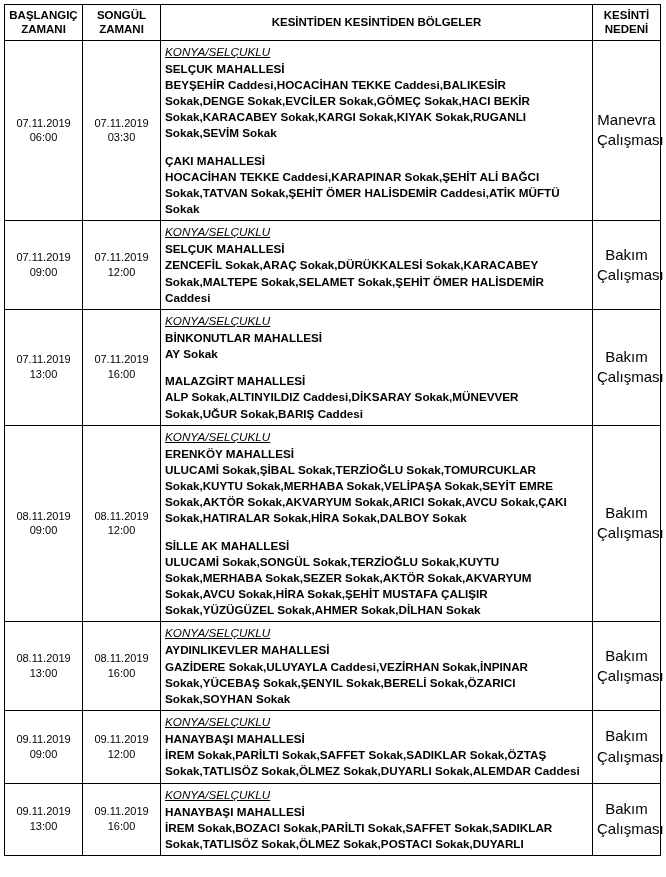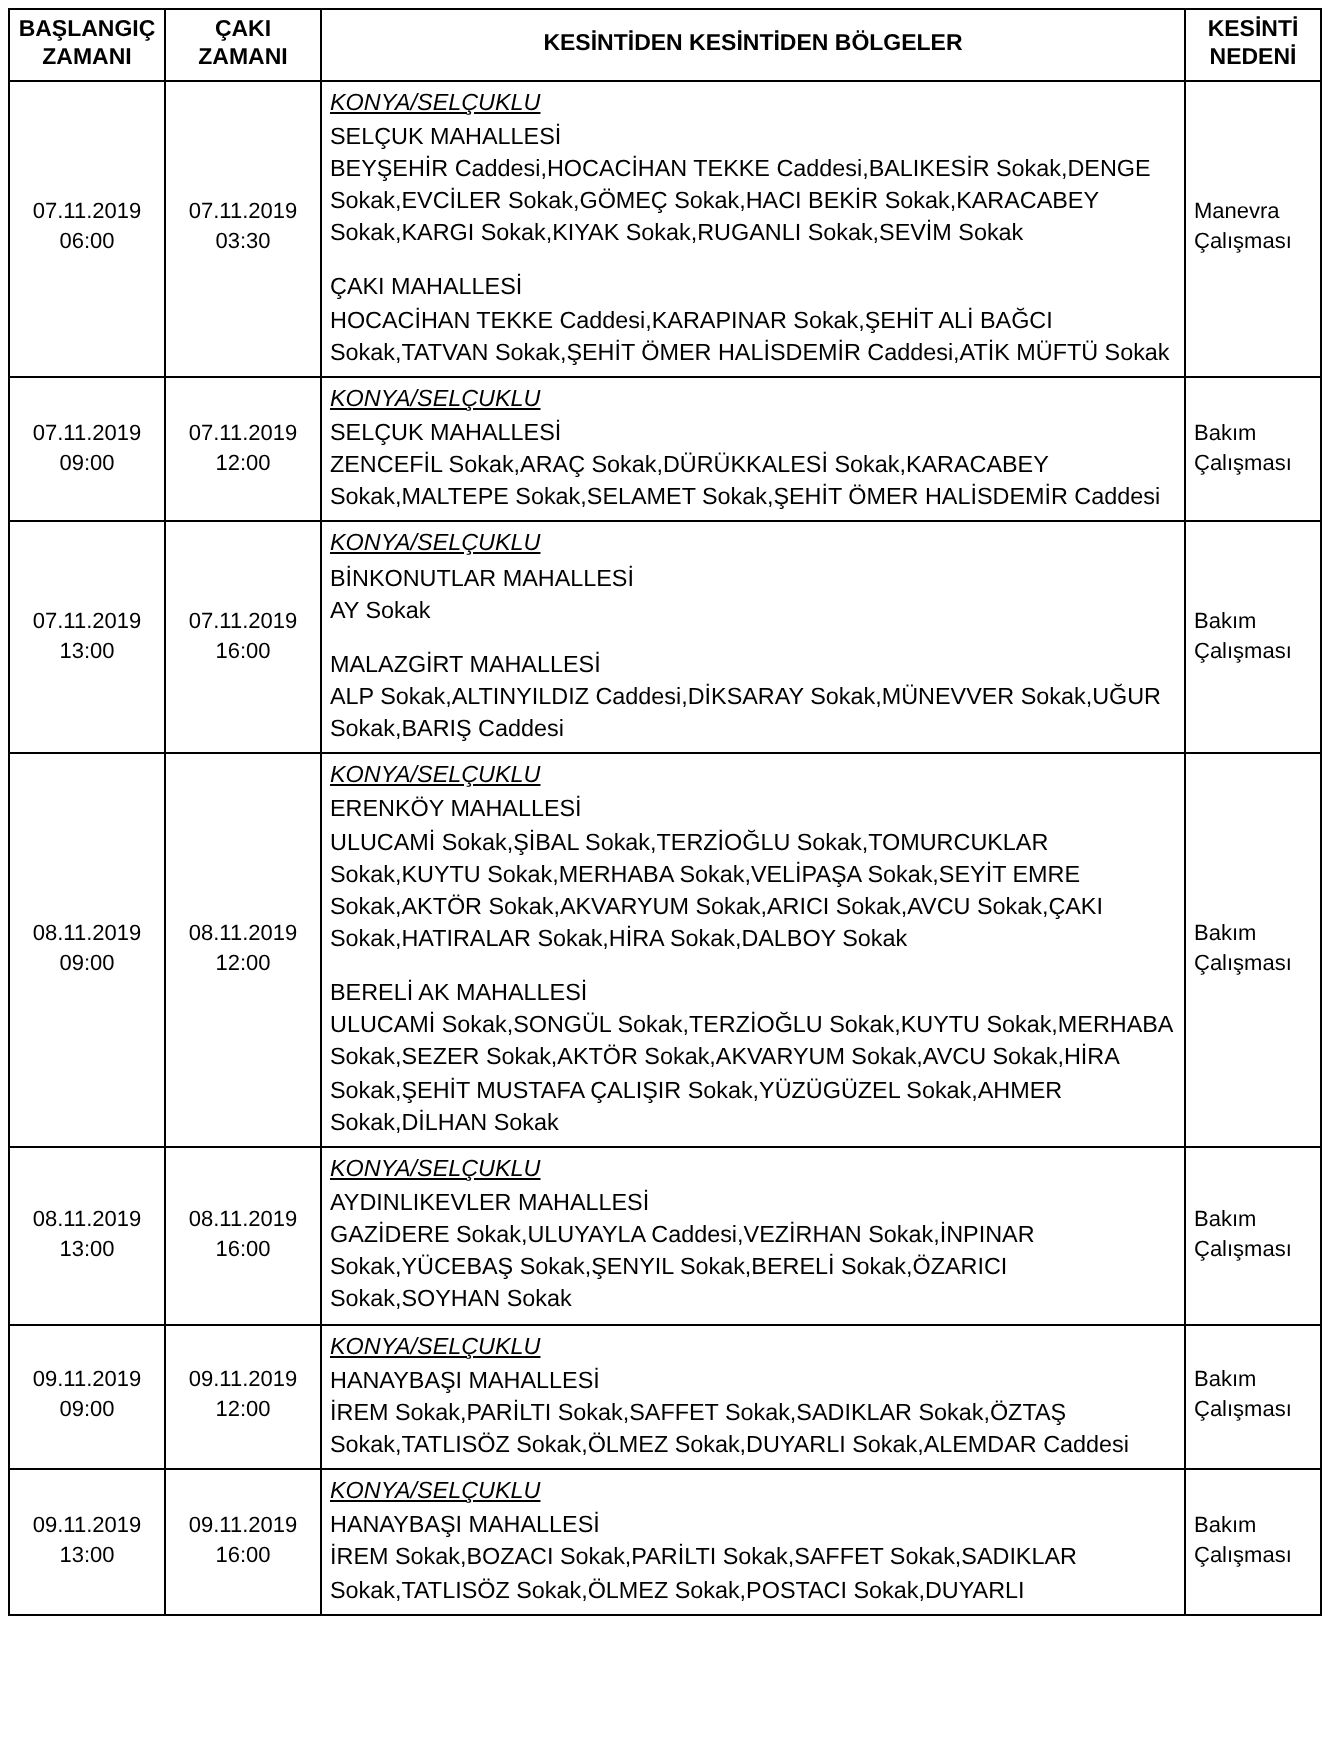--- a/index.html
+++ b/index.html
@@ -43,22 +43,22 @@
   .col-end { width: 78px; }
   .col-regions { width: 432px; }
   .col-reason { width: 68px; }
 
   td.cell-start, td.cell-end {
     text-align: center;
     font-size: 11px;
     line-height: 1.35;
   }
   td.cell-reason {
-    text-align: left;
-    font-size: 11px;
+    text-align: center;
+    font-size: 15px;
     line-height: 1.35;
   }
   td.cell-regions {
     text-align: left;
     font-size: 11.7px;
     line-height: 1.38;
     padding-top: 6px;
     padding-bottom: 6px;
   }
   .district {
@@ -69,20 +69,21 @@
     margin-bottom: 1px;
   }
   .mahalle {
     display: block;
   }
   .streets {
     display: block;
   }
   .group {
     display: block;
+    font-weight: bold;
   }
   .group + .group {
     margin-top: 11px;
   }
 </style>
 </head>
 <body>
 
 <div class="sheet">
   <table class="outage-table">
@@ -92,21 +93,21 @@
       <col class="col-regions">
       <col class="col-reason">
     </colgroup>
     <thead>
       <tr>
         <th>
           <span>BAŞLANGIÇ</span><br>
           <span>ZAMANI</span>
         </th>
         <th>
-          <span>ÇAKI</span><br>
+          <span>SONGÜL</span><br>
           <span>ZAMANI</span>
         </th>
         <th>KESİNTİDEN KESİNTİDEN BÖLGELER</th>
         <th>
           <span>KESİNTİ</span><br>
           <span>NEDENİ</span>
         </th>
       </tr>
     </thead>
     <tbody>
@@ -157,21 +158,21 @@
         <tr>
           <td class="cell-start"><span>08.11.2019</span><br><span>09:00</span></td>
           <td class="cell-end"><span>08.11.2019</span><br><span>12:00</span></td>
           <td class="cell-regions">
             <span class="district">KONYA/SELÇUKLU</span>
             <span class="group">
               <span class="mahalle">ERENKÖY MAHALLESİ</span>
               <span class="streets">ULUCAMİ Sokak,ŞİBAL Sokak,TERZİOĞLU Sokak,TOMURCUKLAR Sokak,KUYTU Sokak,MERHABA Sokak,VELİPAŞA Sokak,SEYİT EMRE Sokak,AKTÖR Sokak,AKVARYUM Sokak,ARICI Sokak,AVCU Sokak,ÇAKI Sokak,HATIRALAR Sokak,HİRA Sokak,DALBOY Sokak</span>
             </span>
             <span class="group">
-              <span class="mahalle">BERELİ AK MAHALLESİ</span>
+              <span class="mahalle">SİLLE AK MAHALLESİ</span>
               <span class="streets">ULUCAMİ Sokak,SONGÜL Sokak,TERZİOĞLU Sokak,KUYTU Sokak,MERHABA Sokak,SEZER Sokak,AKTÖR Sokak,AKVARYUM Sokak,AVCU Sokak,HİRA Sokak,ŞEHİT MUSTAFA ÇALIŞIR Sokak,YÜZÜGÜZEL Sokak,AHMER Sokak,DİLHAN Sokak</span>
             </span>
           </td>
           <td class="cell-reason"><span>Bakım</span><br><span>Çalışması</span></td>
         </tr>
         <tr>
           <td class="cell-start"><span>08.11.2019</span><br><span>13:00</span></td>
           <td class="cell-end"><span>08.11.2019</span><br><span>16:00</span></td>
           <td class="cell-regions">
             <span class="district">KONYA/SELÇUKLU</span>

